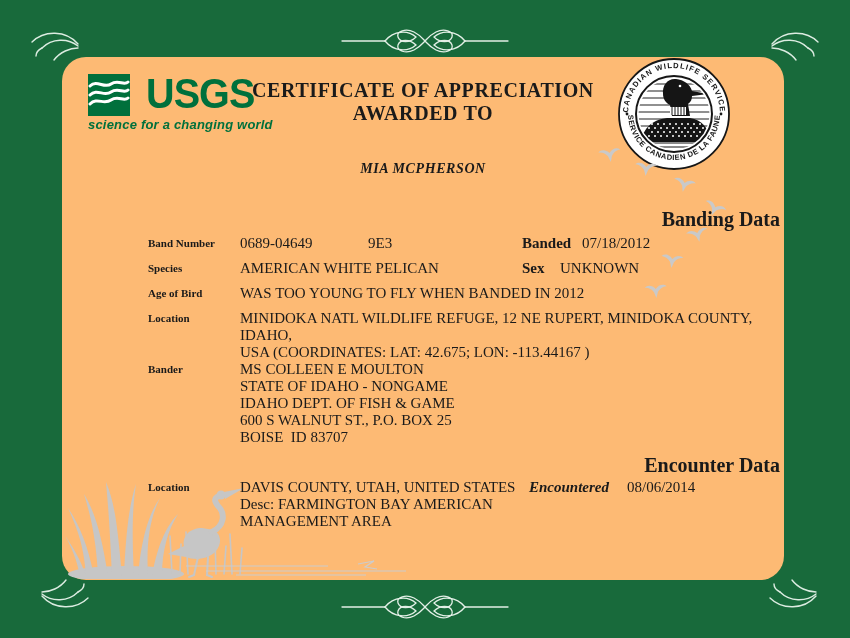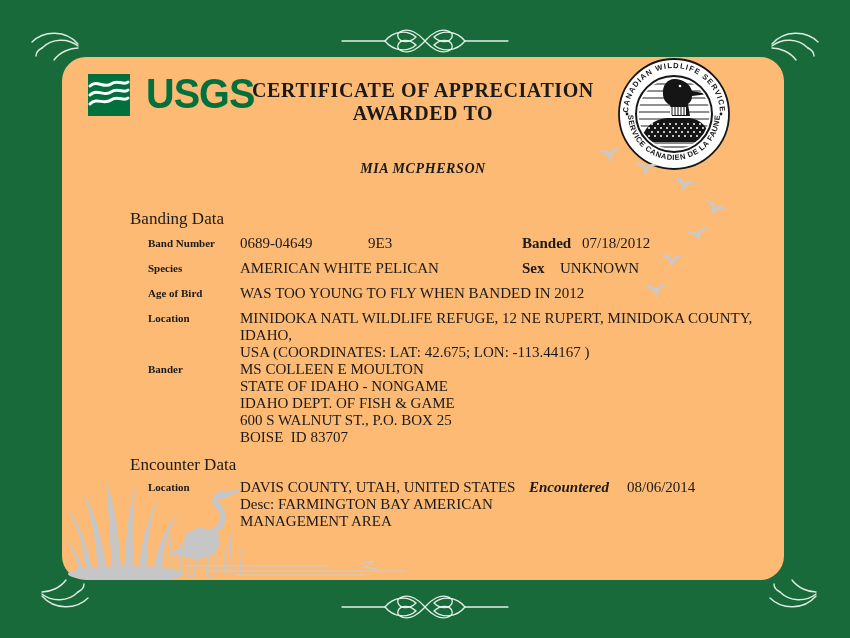--- a/index.html
+++ b/index.html
@@ -42,21 +42,21 @@
   .awardee{position:absolute;left:0;top:104px;width:722px;text-align:center;
     font-weight:bold;font-style:italic;font-size:14px;letter-spacing:0.6px;}
   
   .seal{position:absolute;left:556px;top:1px;}
   
   .bird{position:absolute;}
   
   .marsh{position:absolute;left:4px;bottom:1px;}
   
   .content{position:absolute;left:68px;top:153px;width:650px;font-size:15px;}
-  .sec-head{font-weight:normal;font-size:17px;line-height:18px;margin:0 0 7px 0;}
+  .sec-head{font-weight:bold;font-size:20px;line-height:18px;margin:0 0 7px 0;text-align:right;}
   .enc-head{margin-top:10px;margin-bottom:5px;}
   .brow{position:relative;margin-left:18px;line-height:17px;margin-bottom:8px;width:632px;}
   .brow.tight{margin-bottom:0;}
   .lbl{display:inline-block;width:92px;font-weight:bold;font-size:11px;vertical-align:top;}
   .val{display:inline-block;vertical-align:top;white-space:pre-wrap;}
   .valblock{display:inline-block;vertical-align:top;white-space:pre-wrap;max-width:530px;}
   .band-no{display:inline-block;min-width:128px;}
   .rlbl{position:absolute;font-weight:bold;white-space:nowrap;}
   .rval{position:absolute;white-space:nowrap;}
   .banded-lbl{left:374px;top:0;}
@@ -116,20 +116,21 @@
   <div class="logo">
     <svg class="logo-square" width="42" height="42" viewBox="0 0 42 42">
       <rect x="0" y="0" width="42" height="42" fill="#00703c"></rect>
       <g fill="none" stroke="#ffffff" stroke-width="3" stroke-linecap="round">
         <path d="M2,12 C9,5 16,15 23,10 C30,5 36,12 40,8"></path>
         <path d="M2,21 C9,14 16,23 23,18 C30,13 36,20 40,16"></path>
         <path d="M2,30 C9,23 16,31 23,26 C30,21 36,28 40,24"></path>
       </g>
     </svg>
     <div class="logo-word">USGS</div>
+    <div class="logo-tag">science for a changing world</div>
   </div>
 
   <div class="title">
     <div>CERTIFICATE OF APPRECIATION</div>
     <div>AWARDED TO</div>
   </div>
   <div class="awardee">MIA MCPHERSON</div>
 
   <svg class="seal" width="112" height="112" viewBox="0 0 112 112">
     <defs>

